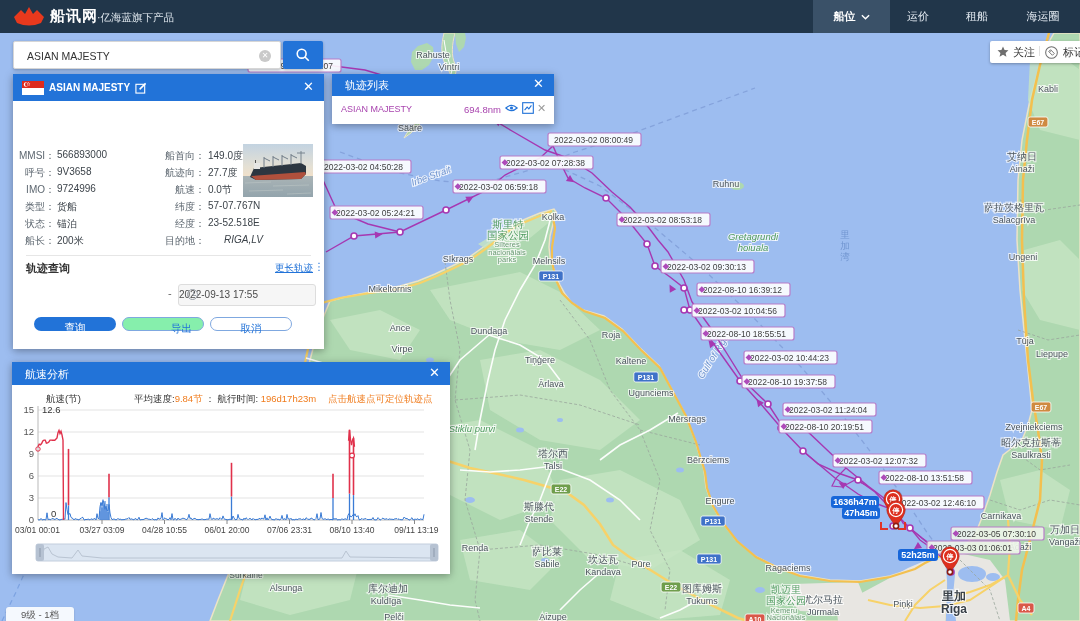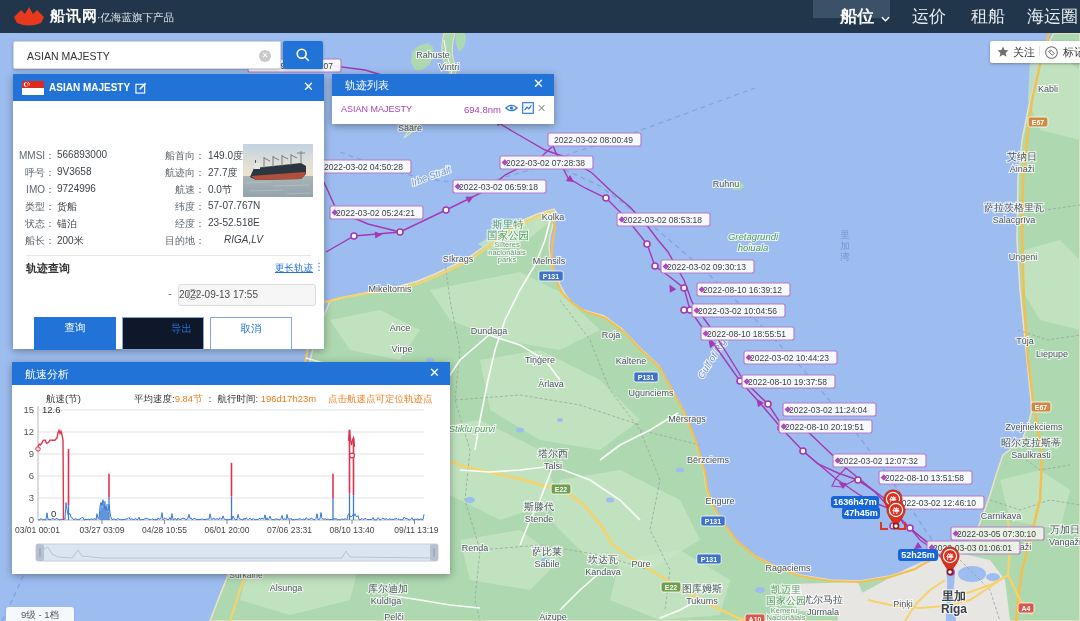--- a/index.html
+++ b/index.html
@@ -1,21 +1,21 @@
 <!DOCTYPE html>
 <html><head><meta charset="utf-8">
 <style>
 * { margin:0; padding:0; box-sizing:border-box; }
 html,body { width:1080px; height:621px; overflow:hidden; font-family:"Liberation Sans", sans-serif; }
 #stage { position:relative; width:1080px; height:621px; overflow:hidden; background:#9dbdf0; }
 #nav { position:absolute; left:0; top:0; width:1080px; height:33px; background:#21364a; z-index:50; }
 #nav .logo { position:absolute; left:12px; top:4px; }
 #nav .brand { position:absolute; left:50px; top:7px; color:#fff; font-size:15px; font-weight:bold; letter-spacing:1px; white-space:nowrap; }
 #nav .sub { position:absolute; left:47px; top:4px; color:#dfe7ee; font-size:10.5px; font-weight:normal; letter-spacing:0; white-space:nowrap; }
-#nav .item { position:absolute; top:0; height:18px; line-height:33px; color:#e6edf4; font-size:17px; text-align:right; }
+#nav .item { position:absolute; top:0; height:33px; line-height:33px; color:#e6edf4; font-size:11px; text-align:center; }
 #nav .active { background:#3a5168; color:#fff; font-weight:bold; }
 #searchwrap { position:absolute; left:13px; top:41px; z-index:40; }
 #searchbox { position:absolute; left:0; top:0; width:268px; height:28px; background:#fff; border:1px solid #d6d6d6; border-radius:2px; box-shadow:0 1px 3px rgba(0,0,0,.25); }
 #searchbox .txt { position:absolute; left:13px; top:8px; font-size:10.5px; color:#333; }
 #searchbox .clr { position:absolute; right:9px; top:8px; width:12px; height:12px; border-radius:6px; background:#c9c9c9; color:#fff; font-size:8px; line-height:12px; text-align:center; }
 #searchbtn { position:absolute; left:270px; top:0; width:40px; height:28px; background:#2273d8; border-radius:2px; box-shadow:0 1px 3px rgba(0,0,0,.25);}
 .panel { position:absolute; background:#fff; box-shadow:0 2px 8px rgba(0,0,0,.35); z-index:30; }
 .phead { position:absolute; left:0; top:0; right:0; height:26px; background:#2273d8; color:#fff; }
 .phead .t { position:absolute; left:13px; top:6px; font-size:11px; }
 .phead .x { position:absolute; right:10px; top:4px; font-size:13px; color:#fff; }
@@ -33,23 +33,23 @@
 #ais .photo { position:absolute; left:230px; top:70px; width:70px; height:53px; }
 #ais .sect { position:absolute; left:13px; top:181px; right:13px; border-top:1px solid #e6e6e6; }
 #ais .qt { position:absolute; left:13px; top:187px; font-size:11px; font-weight:bold; color:#333; }
 #ais .longer { position:absolute; left:262px; top:188px; font-size:9.5px; color:#2273d8; text-decoration:underline; }
 #ais .dots3 { position:absolute; left:301px; top:187px; color:#2273d8; font-size:10px; }
 #ais .din { position:absolute; top:210px; height:22px; background:#f6f6f6; border:1px solid #ddd; border-radius:3px; font-size:10px; color:#4a4a4a; line-height:20px; }
 #ais .din .ck { position:absolute; left:8px; top:4px; width:11px; height:11px; border:1px solid #9aa0a8; border-radius:6px; }
 #ais .din .ck i { position:absolute; left:4.5px; top:2px; width:1px; height:3.5px; background:#9aa0a8;}
 #ais .din .ck b { position:absolute; left:4.5px; top:4.5px; width:3.5px; height:1px; background:#9aa0a8;}
 #ais .dash { position:absolute; left:155px; top:213px; color:#666; font-size:11px; }
-#ais .btn { position:absolute; top:243px; width:82px; height:33px; border-radius:0; font-size:10.5px; text-align:center; line-height:20px; }
+#ais .btn { position:absolute; top:243px; width:82px; height:14px; border-radius:7px; font-size:10.5px; text-align:center; line-height:20px; }
 #ais .b1 { left:21px; background:#2273d8; color:#fff; }
-#ais .b2 { left:109px; background:#0f172a; color:#2273d8; border:1px solid #7fa8e0;padding-left:37px; }
+#ais .b2 { left:109px; background:#86efac; color:#2273d8; border:1px solid #7fa8e0;padding-left:37px; }
 #ais .b3 { left:197px; background:#fff; color:#2273d8; border:1px solid #7fa8e0; }
 #tlist { left:332px; top:74px; width:222px; height:50px; }
 #tlist .phead { height:37px; }
 #tlist .phead .t { top:4px; }
 #tlist .phead .x { top:2px; }
 #tlist .row { position:absolute; left:0; top:22px; right:0; height:28px; background:#fff; }
 #tlist .nm { position:absolute; left:9px; top:8px; color:#a843ae; font-size:9px; }
 #tlist .dist { position:absolute; left:132px; top:8px; color:#a843ae; font-size:9.5px; }
 #tlist .ic { position:absolute; top:7px; }
 #speed { left:12px; top:362px; width:438px; height:212px; }

